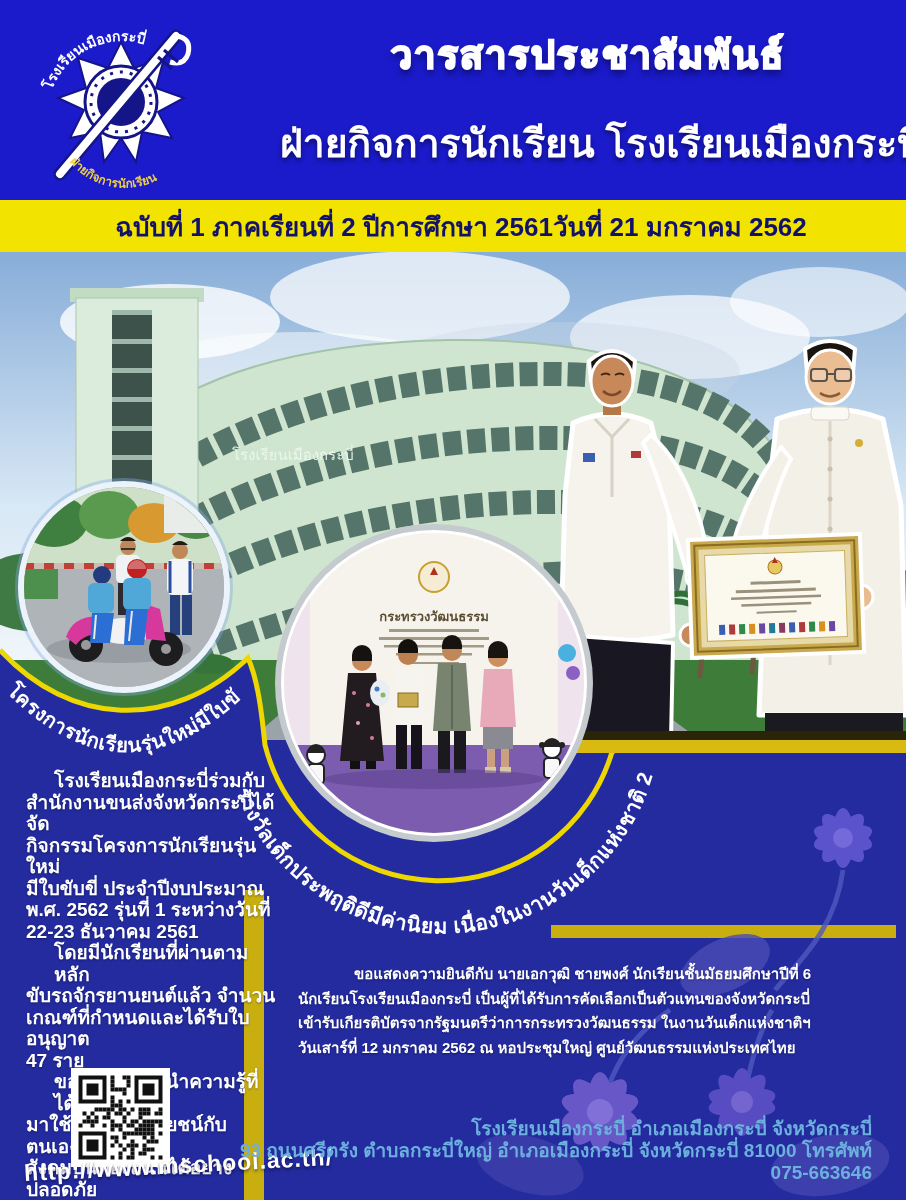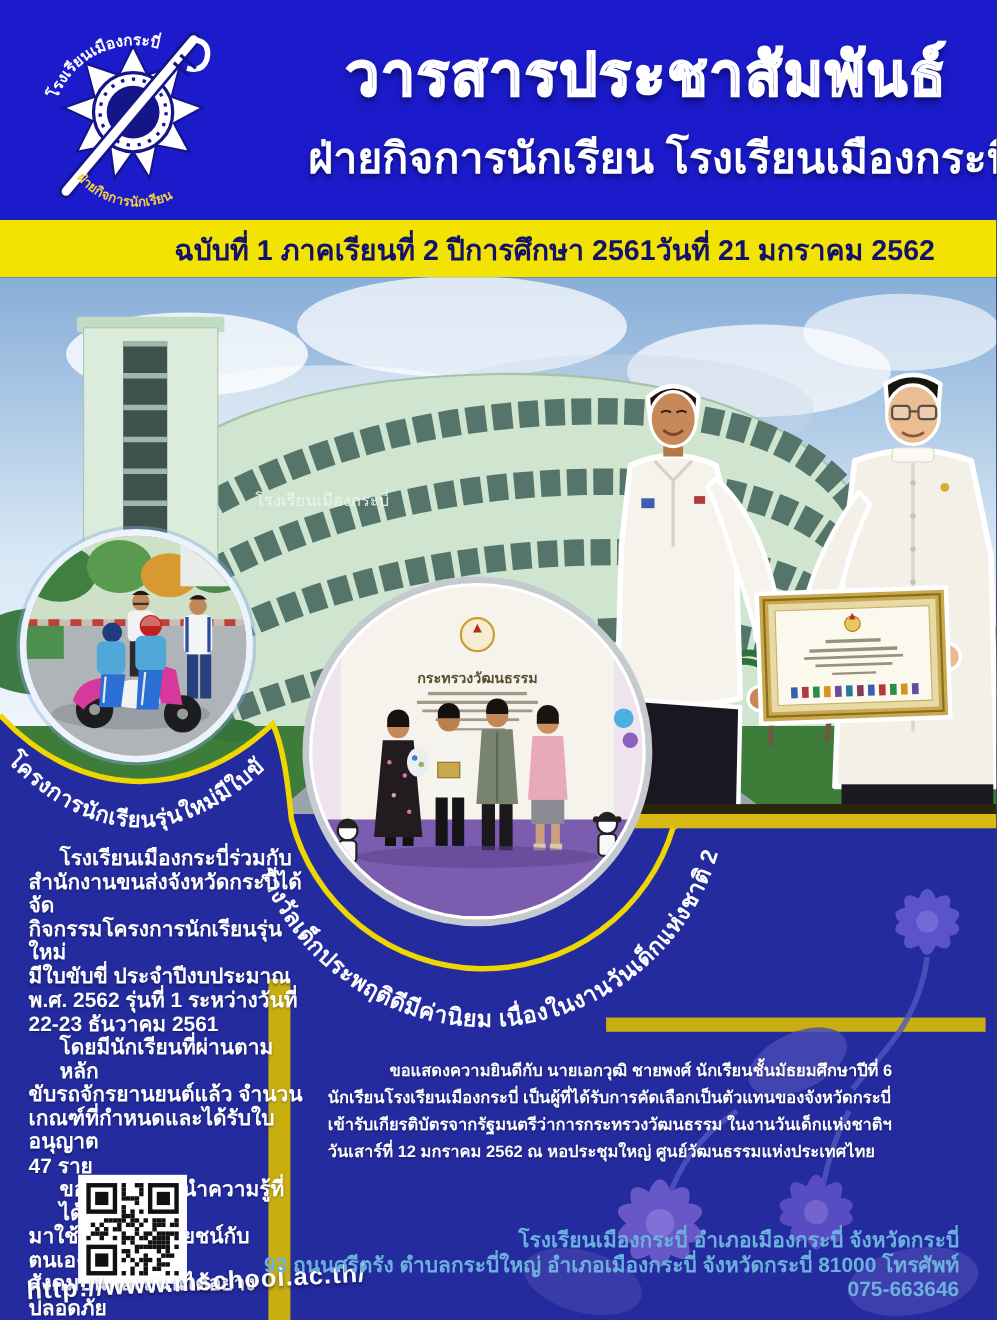--- a/index.html
+++ b/index.html
@@ -2,28 +2,28 @@
 <html><head>
 <meta charset="utf-8">
 <style>
   html,body{margin:0;padding:0;background:#444;}
   .page{position:relative;width:906px;height:1200px;margin:0 auto;overflow:hidden;
         font-family:"Liberation Sans","DejaVu Sans",sans-serif;background:#232b9e;}
   .abs{position:absolute;}
   
   .header{left:0;top:0;width:906px;height:200px;background:#1b1bcb;}
   .title-block{left:280px;top:0;width:616px;height:200px;text-align:center;}
-  .main-title{position:absolute;left:0;top:24px;width:100%;font-size:54px;font-weight:700;
+  .main-title{position:absolute;left:0;top:24px;width:100%;font-size:38px;font-weight:700;
       letter-spacing:2px;color:#2a2ed6;-webkit-text-stroke:2.2px #ffffff;
       text-shadow:0 5px 7px rgba(0,0,40,.65);white-space:nowrap;}
   .sub-title{position:absolute;left:0;top:112px;width:100%;font-size:39px;font-weight:700;
       color:#ffffff;text-shadow:0 3px 5px rgba(0,0,30,.55);white-space:nowrap;}
   
   .issue-bar{left:0;top:200px;width:906px;height:52px;background:#f2e300;display:flex;
-      align-items:center;justify-content:flex-end;box-sizing:border-box;
+      align-items:center;justify-content:center;box-sizing:border-box;
       padding:0 56px 0 72px;font-size:26px;font-weight:700;color:#12126b;}
   
   .photo{left:0;top:252px;width:906px;height:488px;}
   
   .circle-left{left:18px;top:481px;width:200px;height:200px;border:6px solid #ecf3fa;
       border-radius:50%;overflow:hidden;box-shadow:0 0 0 3px rgba(130,170,225,.4);background:#aeb4b8;}
   .circle-center{left:275px;top:524px;width:318px;height:318px;border:6px solid #c4cacd;
       border-radius:50%;box-sizing:border-box;background:#ffffff;}
   .circle-center-inner{position:absolute;left:3px;top:3px;width:300px;height:300px;border-radius:50%;
       overflow:hidden;background:#f6f3ec;}

